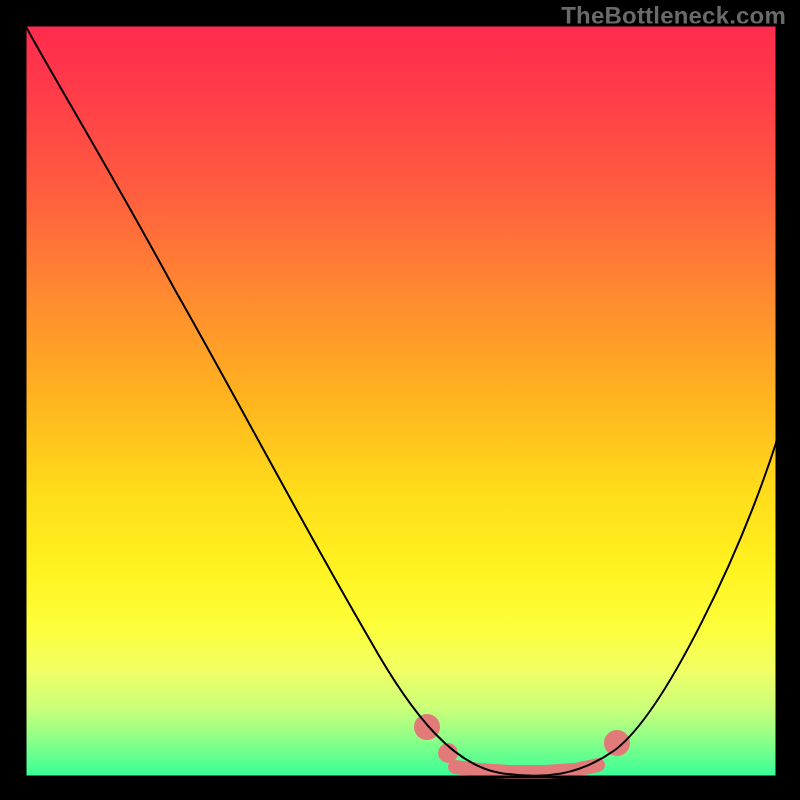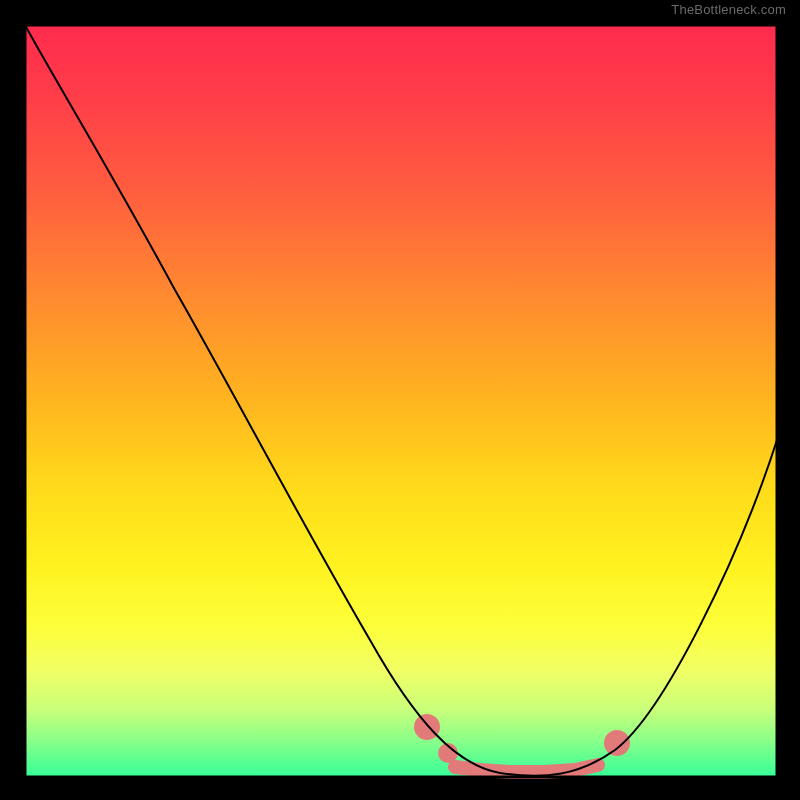--- a/index.html
+++ b/index.html
@@ -32,22 +32,22 @@
       #c9ff7a 91%,
       #8cff88 95%,
       #35ff99 100%
     );
   }
   .watermark {
     position: absolute;
     top: 2px;
     right: 14px;
     font-family: Arial, Helvetica, sans-serif;
-    font-size: 13px;
-    font-weight: normal;
+    font-size: 24px;
+    font-weight: bold;
     color: #6a6a6a;
     letter-spacing: 0.2px;
   }
   svg.overlay {
     position: absolute;
     left: 0;
     top: 0;
   }
   .curve {
     fill: none;

